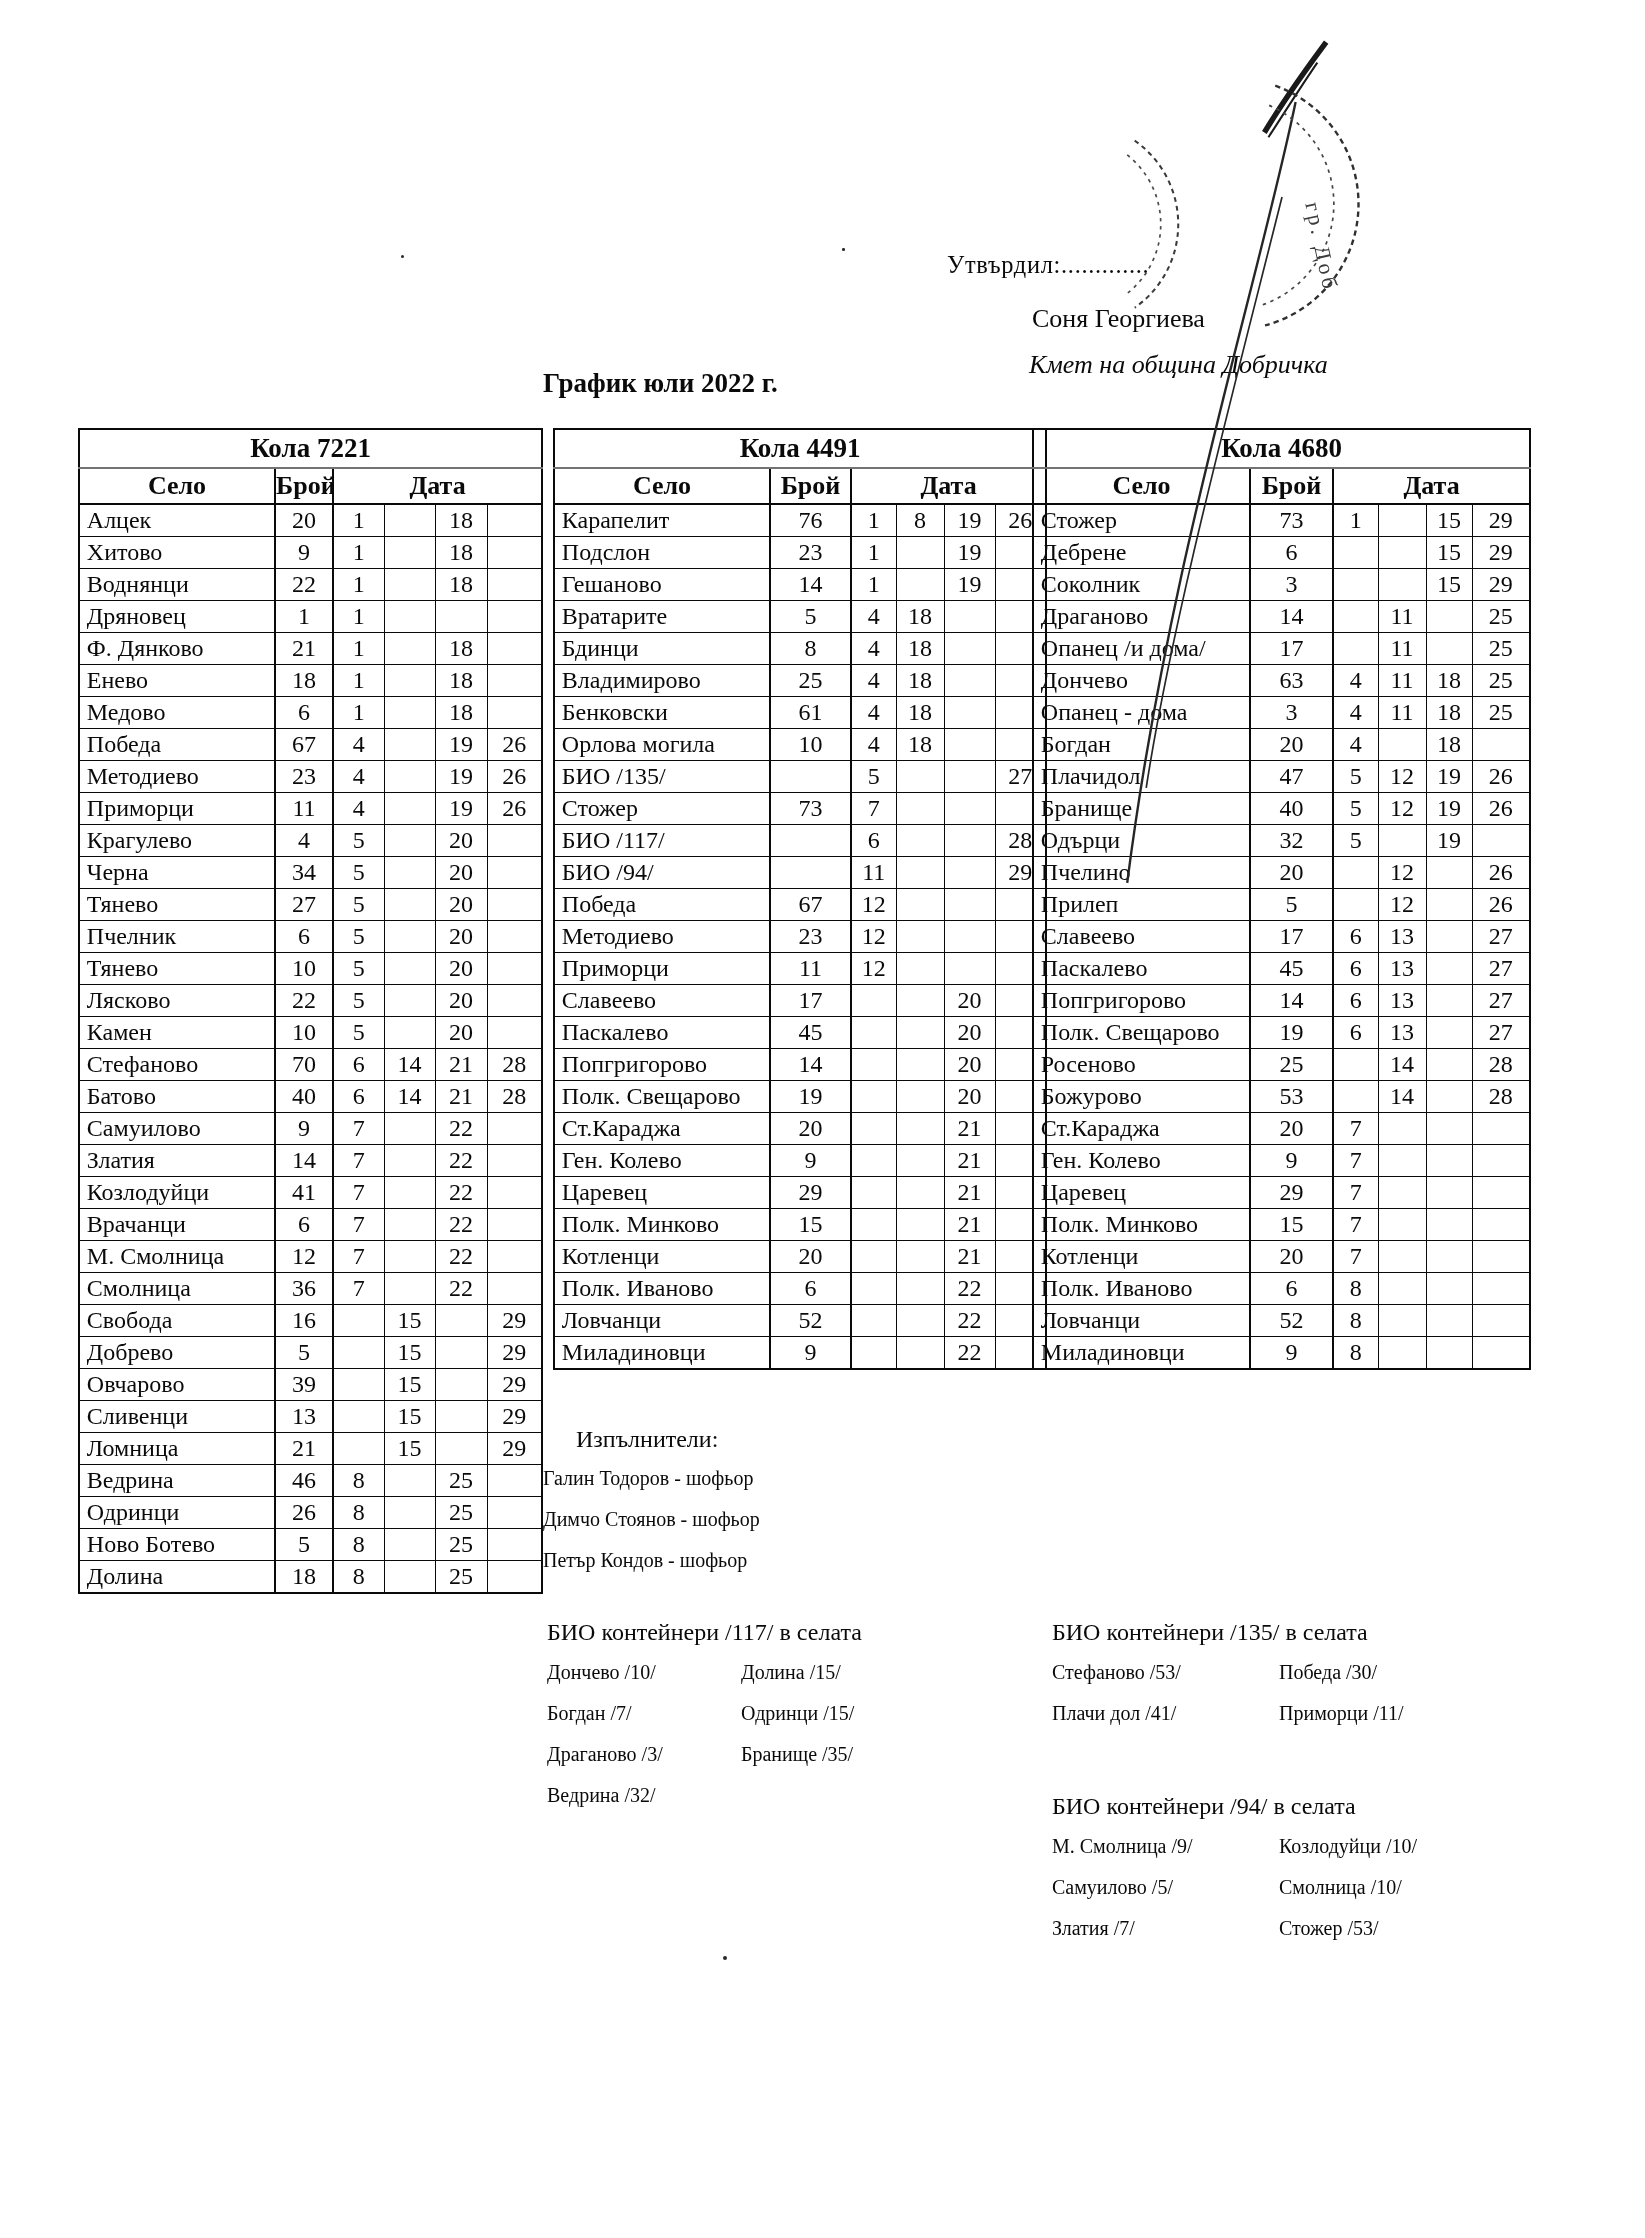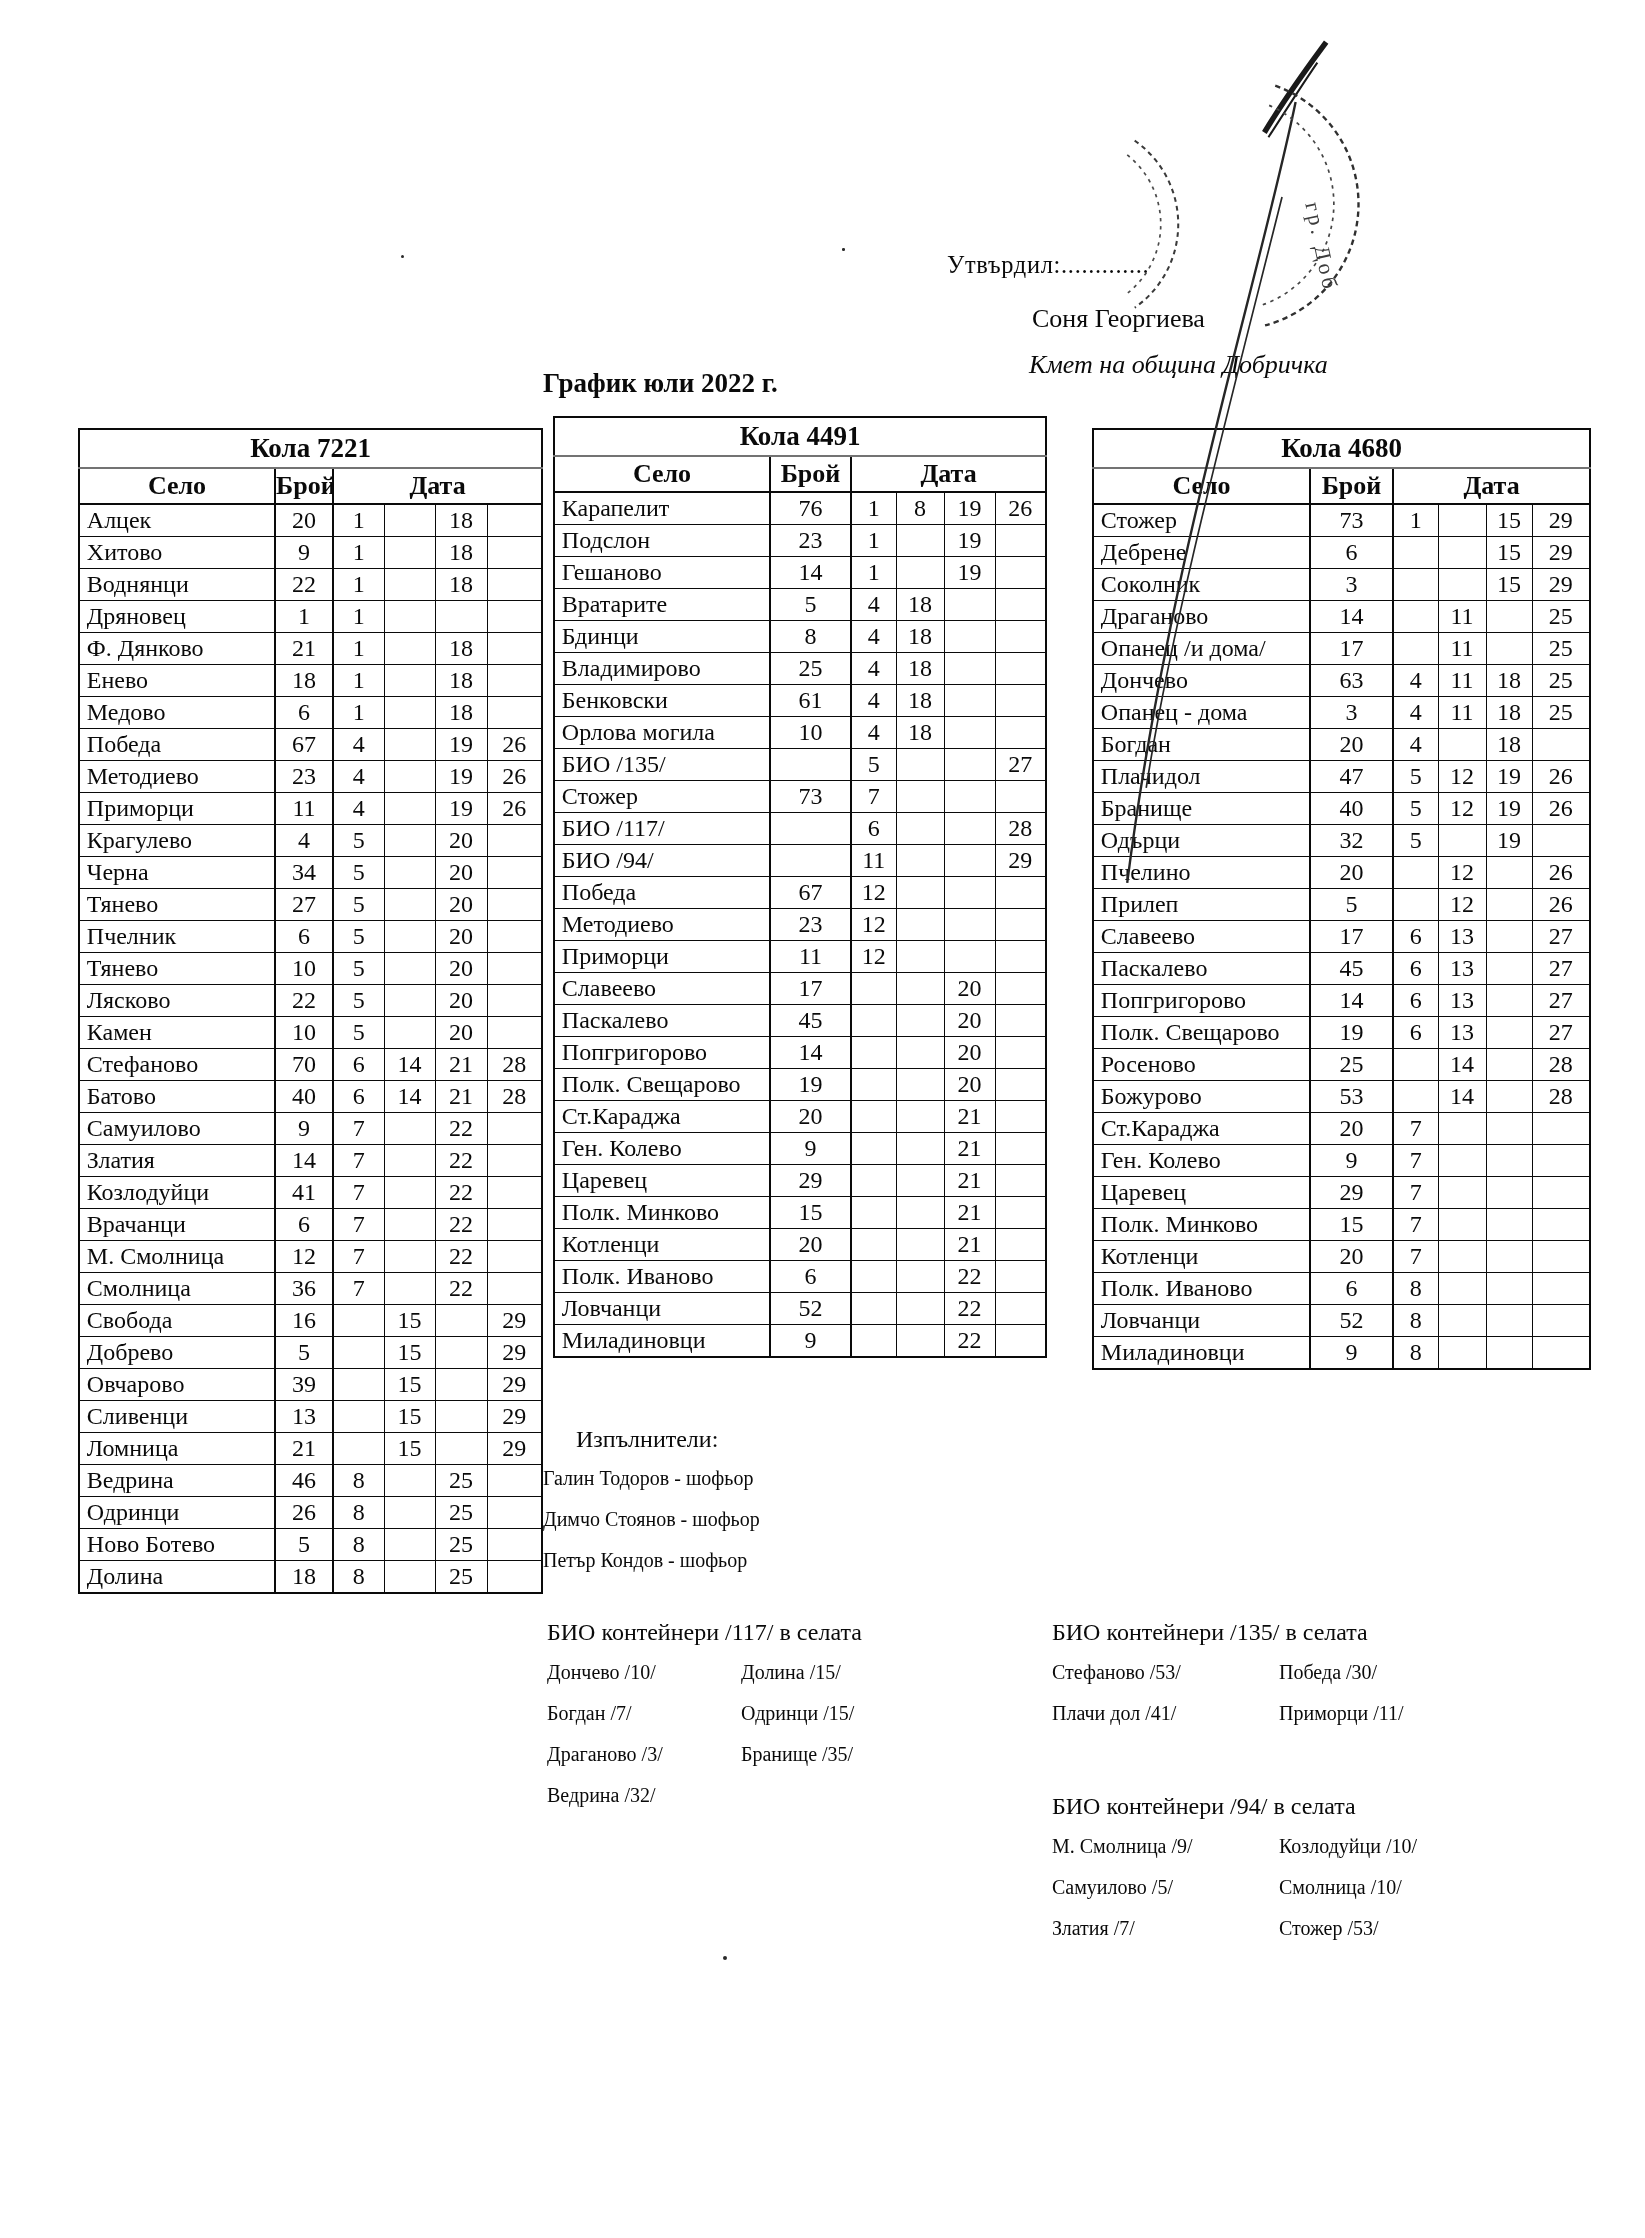--- a/index.html
+++ b/index.html
@@ -335,21 +335,21 @@
             <td class="c">18</td>
             <td class="d">8</td>
             <td class="d"></td>
             <td class="d">25</td>
             <td class="d"></td>
           </tr>
         </tbody>
     </table>
   </div>
 
-  <div class="abs tbl" style="left:540px;top:416px;width:492px;padding-left:13px;">
+  <div class="abs tbl" style="left:540px;top:428px;width:492px;padding-left:13px;">
     <table>
       <colgroup>
           <col style="width:216px">
           <col style="width:81px">
           <col style="width:45px">
           <col style="width:48px">
           <col style="width:51px">
           <col style="width:51px">
         </colgroup>
       <thead>
@@ -576,21 +576,21 @@
             <td class="c">9</td>
             <td class="d"></td>
             <td class="d"></td>
             <td class="d">22</td>
             <td class="d"></td>
           </tr>
         </tbody>
     </table>
   </div>
 
-  <div class="abs tbl" style="left:1092px;top:428px;width:496px;">
+  <div class="abs tbl" style="left:1032px;top:428px;width:496px;">
     <table>
       <colgroup>
           <col style="width:217px">
           <col style="width:83px">
           <col style="width:45px">
           <col style="width:48px">
           <col style="width:46px">
           <col style="width:58px">
         </colgroup>
       <thead>

